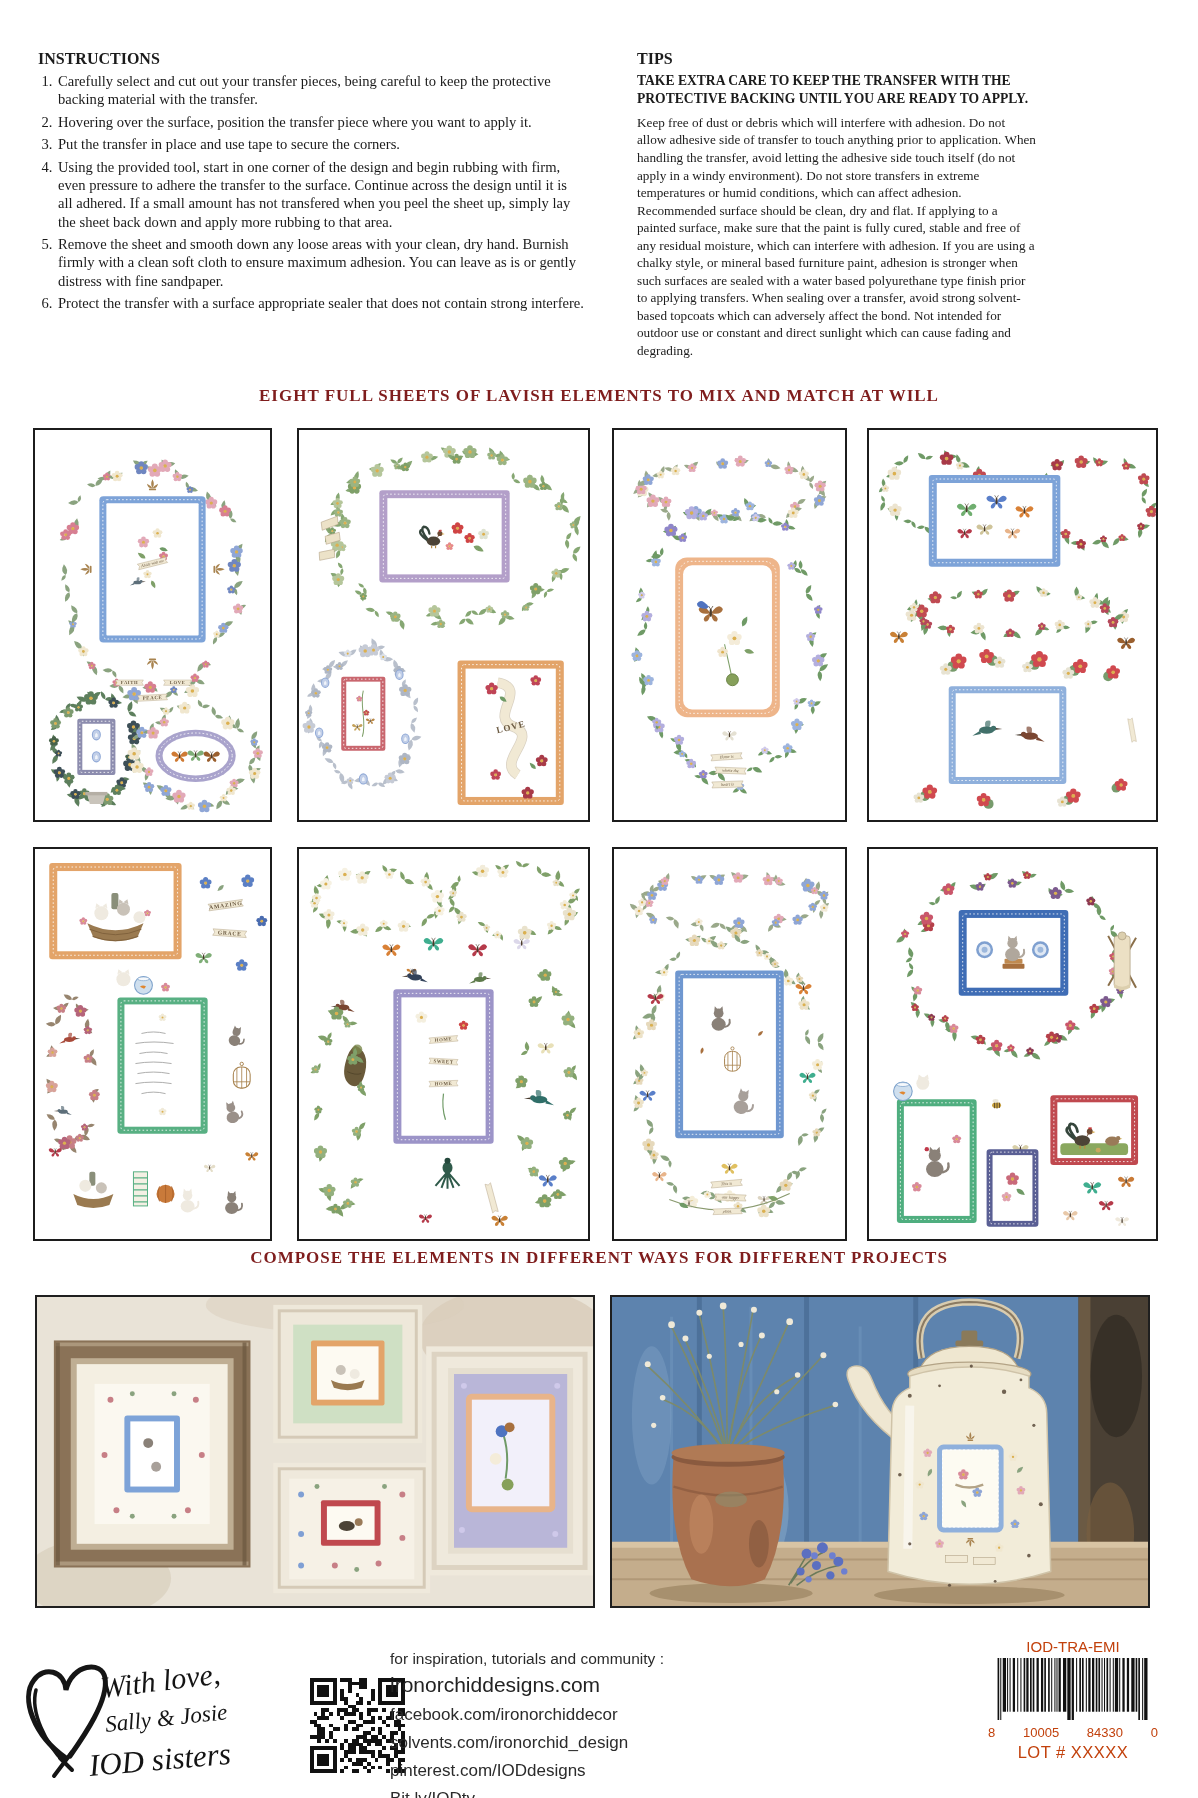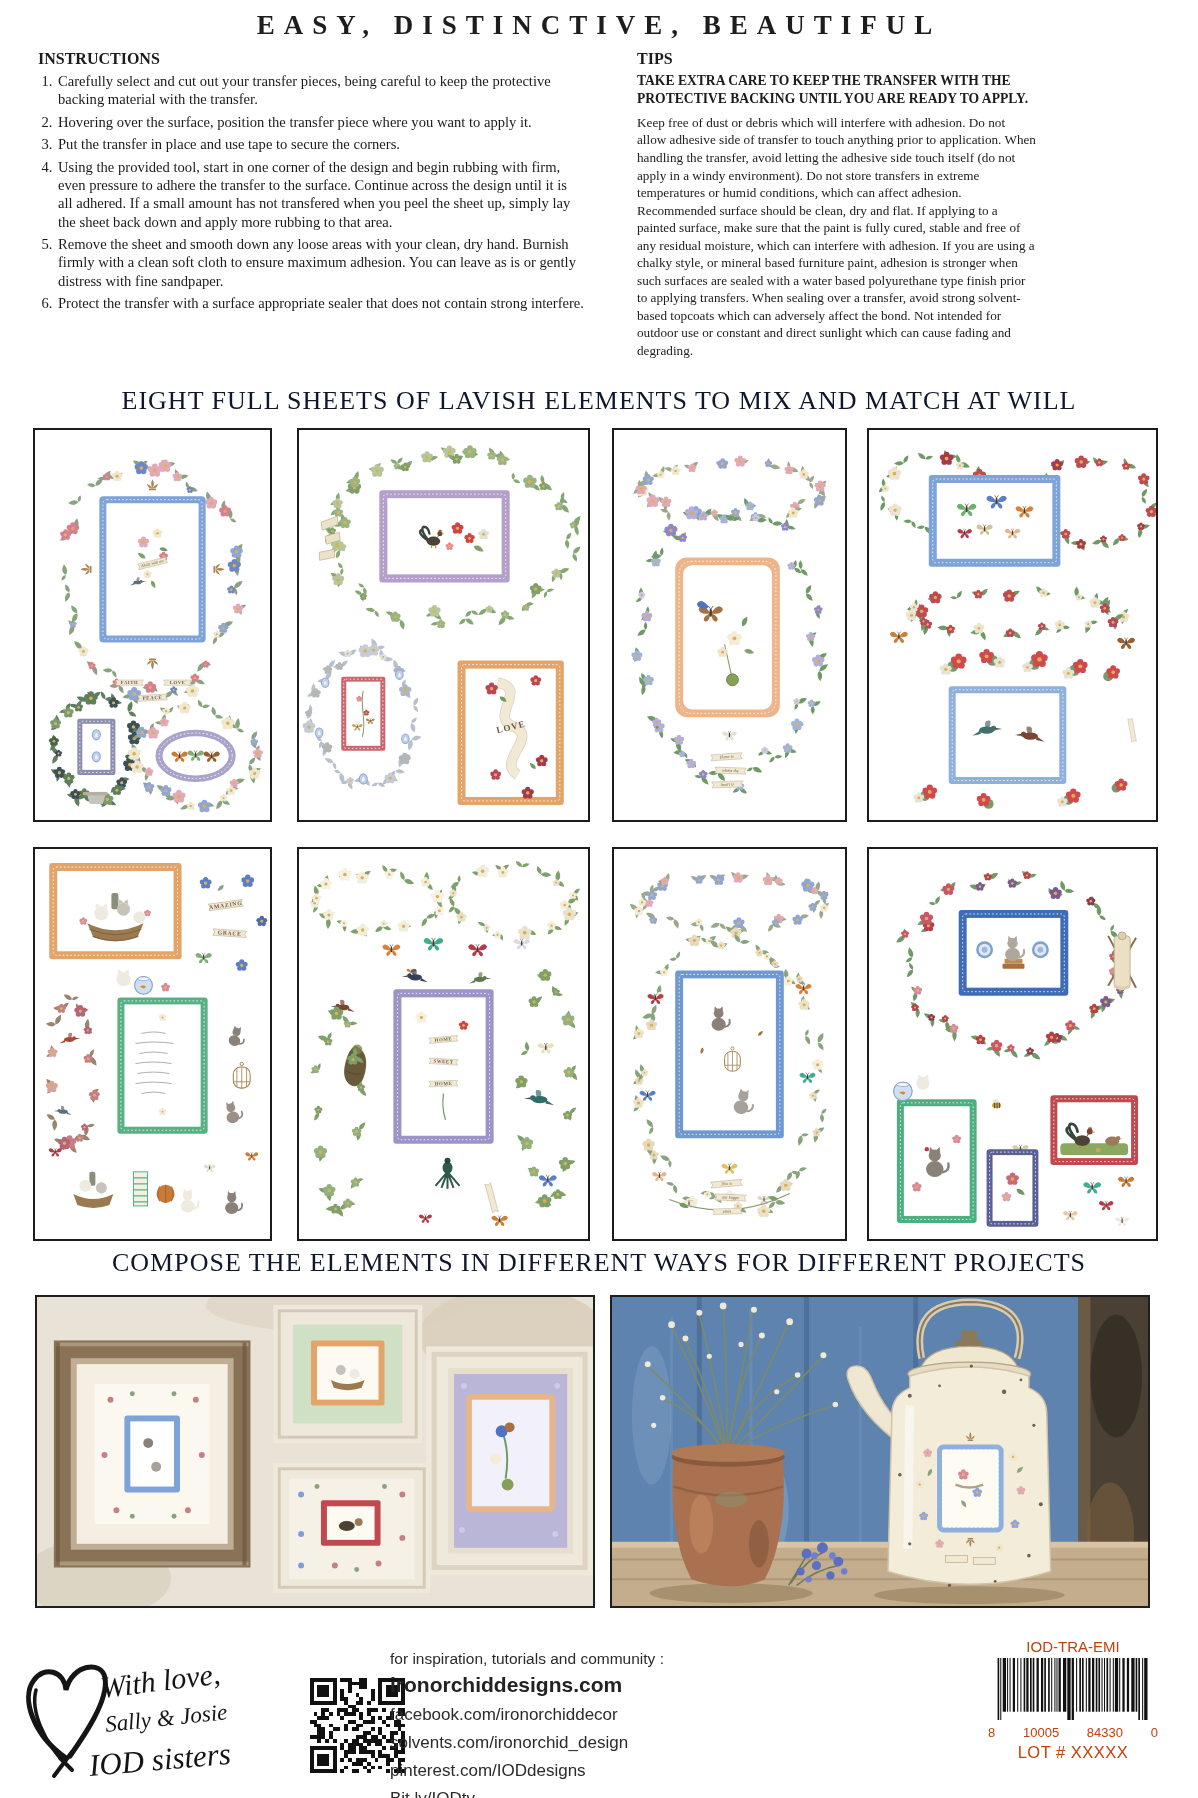--- a/index.html
+++ b/index.html
@@ -10,22 +10,22 @@
          font-size:27px;font-weight:700;letter-spacing:9px;color:#1d1d1d;}
   
   .col-instructions{position:absolute;top:50px;left:38px;width:546px;}
   .col-tips{position:absolute;top:50px;left:637px;width:400px;}
   .col-head{font-size:16px;font-weight:700;margin:0 0 4px 0;}
   .col-instructions ol{margin:0;padding-left:18px;font-size:14.6px;line-height:1.26;}
   .col-instructions li{margin-bottom:4px;padding-left:2px;}
   .warn{font-weight:700;font-size:13.6px;line-height:1.32;margin:0 0 6px 0;}
   .tips-body{font-size:13.2px;line-height:1.33;margin:0;}
   
-  .banner{position:absolute;left:0;right:0;margin:0;text-align:center;font-weight:400;
-          font-size:26px;letter-spacing:1px;color:#0f172a;}
+  .banner{position:absolute;left:0;right:0;margin:0;text-align:center;font-weight:700;
+          font-size:17px;letter-spacing:1px;color:#7f1d1d;}
   #banner1{top:386px;} #banner2{top:1248px;}
   
   .sheet{position:absolute;height:394px;border:2.5px solid #1c1c1c;background:#fff;
          box-sizing:border-box;margin:0;padding:0;}
   .sheet svg{width:100%;height:100%;display:block;}
   #s1{left:33px;top:428px;width:239px;} #s2{left:297px;top:428px;width:293px;}
   #s3{left:612px;top:428px;width:235px;} #s4{left:867px;top:428px;width:291px;}
   #s5{left:33px;top:847px;width:239px;} #s6{left:297px;top:847px;width:293px;}
   #s7{left:612px;top:847px;width:235px;} #s8{left:867px;top:847px;width:291px;}
   .cap{font-family:"Liberation Serif",serif;font-weight:700;font-size:8px;letter-spacing:1px;
@@ -38,21 +38,21 @@
   #photoA{left:35px;width:560px;} #photoB{left:610px;width:540px;}
   
   .sig{position:absolute;left:14px;top:1640px;}
   .hand1{font:italic 30px "Liberation Serif",serif;fill:#141414;}
   .hand2{font:italic 23px "Liberation Serif",serif;fill:#141414;}
   .hand3{font:italic 31px "Liberation Serif",serif;fill:#141414;}
   .qr{position:absolute;left:306px;top:1674px;}
   .community{position:absolute;left:390px;top:1650px;width:420px;text-align:left;
              font-family:"Liberation Sans",sans-serif;color:#2b2b2b;}
   .community .intro{font-size:15.5px;margin:0 0 5px;}
-  .community .main{font-size:21px;font-weight:700;margin:0 0 0;color:#222;}
+  .community .main{font-size:21px;font-weight:400;margin:0 0 0;color:#222;}
   .community .ln{font-size:17px;margin:8px 0 4px;line-height:20px;}
   .legal{position:absolute;left:720px;top:1646px;width:256px;text-align:right;
          font-family:"Liberation Sans",sans-serif;font-size:19px;line-height:23px;color:#222;}
   .legal .gap{height:8px;}
   .barcode{position:absolute;left:988px;top:1638px;width:170px;text-align:center;
            font-family:"Liberation Sans",sans-serif;color:#c2410c;}
   .barcode .sku{font-size:15px;margin-bottom:3px;}
   .digits{display:flex;justify-content:space-between;font-size:13px;margin-top:1px;align-items:flex-end;}
   .lot{font-size:16.5px;margin-top:3px;letter-spacing:0.5px;}
 </style>
@@ -120,21 +120,20 @@
   </g>
   <g id="fdl" fill="#a8834f">
     <path d="M0 -9 Q2.6 -4 0 0 Q-2.6 -4 0 -9 M-5.5 -4.5 Q-1.5 -2.5 0 0 Q-4.5 0.5 -5.5 -4.5 M5.5 -4.5 Q1.5 -2.5 0 0 Q4.5 0.5 5.5 -4.5"></path>
     <rect x="-3.6" y="0.4" width="7.2" height="1.8" rx="0.9"></rect>
   </g>
 </defs>
 </svg>
 
 <div class="page">
 
-  <h1 class="title">EASY, DISTINCTIVE, BEAUTIFUL</h1>
 
   <section class="col-instructions">
     <h2 class="col-head">INSTRUCTIONS</h2>
     <ol>
       <li>Carefully select and cut out your transfer pieces, being careful to keep the protective backing material with the transfer.</li>
       <li>Hovering over the surface, position the transfer piece where you want to apply it.</li>
       <li>Put the transfer in place and use tape to secure the corners.</li>
       <li>Using the provided tool, start in one corner of the design and begin rubbing with firm, even pressure to adhere the transfer to the surface. Continue across the design until it is all adhered. If a small amount has not transfered when you peel the sheet up, simply lay the sheet back down and apply more rubbing to that area.</li>
       <li>Remove the sheet and smooth down any loose areas with your clean, dry hand. Burnish firmly with a clean soft cloth to ensure maximum adhesion. You can leave as is or gently distress with fine sandpaper.</li>
       <li>Protect the transfer with a surface appropriate sealer that does not contain strong interfere.</li>

